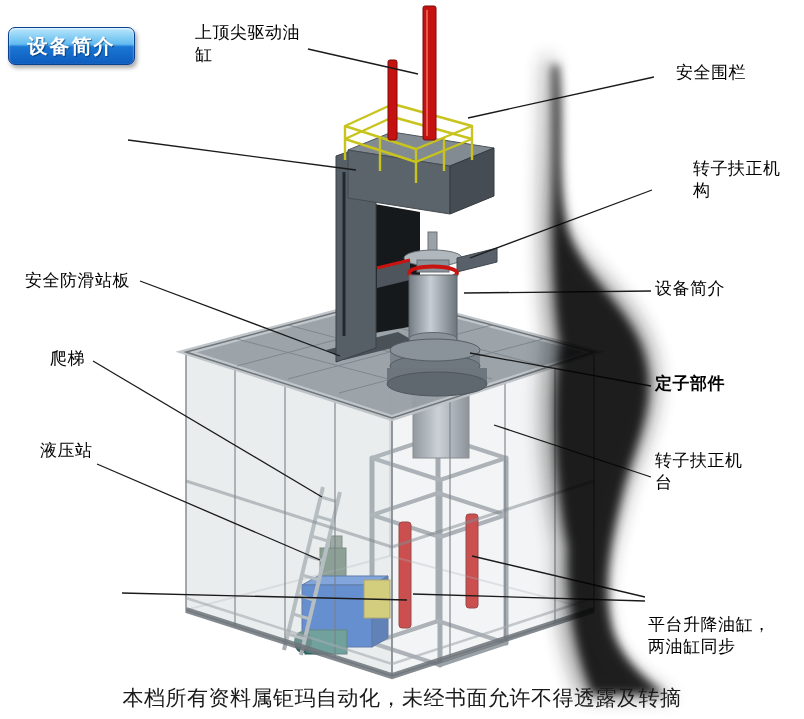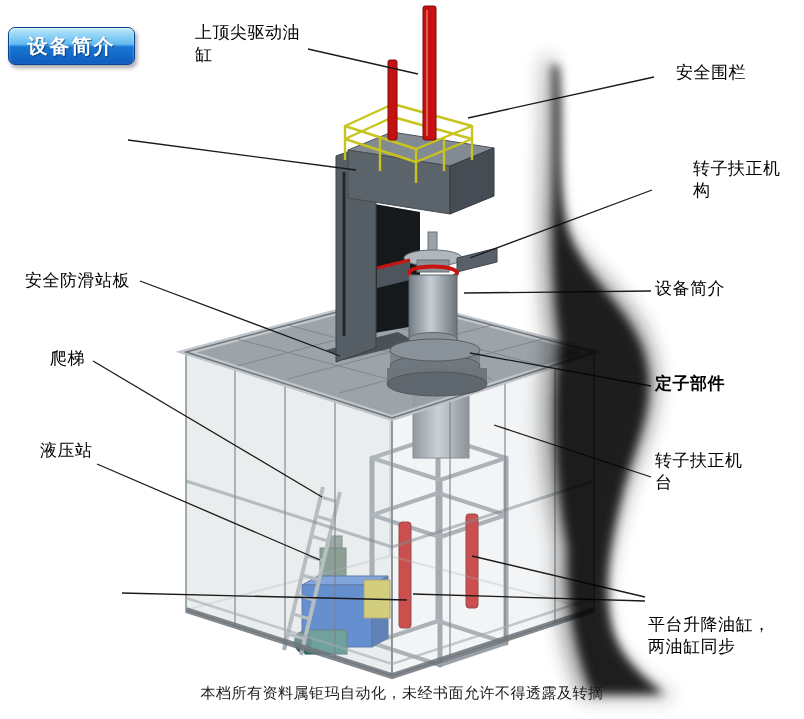--- a/index.html
+++ b/index.html
@@ -18,21 +18,21 @@
     box-shadow: inset 0 1px 2px rgba(255,255,255,.75), 2px 3px 4px rgba(0,0,0,.35);
     display:flex; align-items:center; justify-content:center;
     font-family:Liberation Sans, sans-serif;
   }
   .badge span {
     color:#fff; font-size:20px; font-weight:bold; letter-spacing:2px;
     text-shadow:1px 1px 1px rgba(0,40,90,.65);
   }
   .footer {
     position:absolute; left:0; right:0; top:684px; text-align:center;
-    font-size:15px; color:#1a1a1a; letter-spacing:0.5px;
+    font-size:21px; color:#1a1a1a; letter-spacing:0.5px;
   }
 </style>
 </head>
 <body>
 
 <div class="stage">
 
   <svg class="art" viewBox="0 0 804 719">
     <defs>
       <linearGradient id="cylGrad" x1="0" y1="0" x2="1" y2="0">

